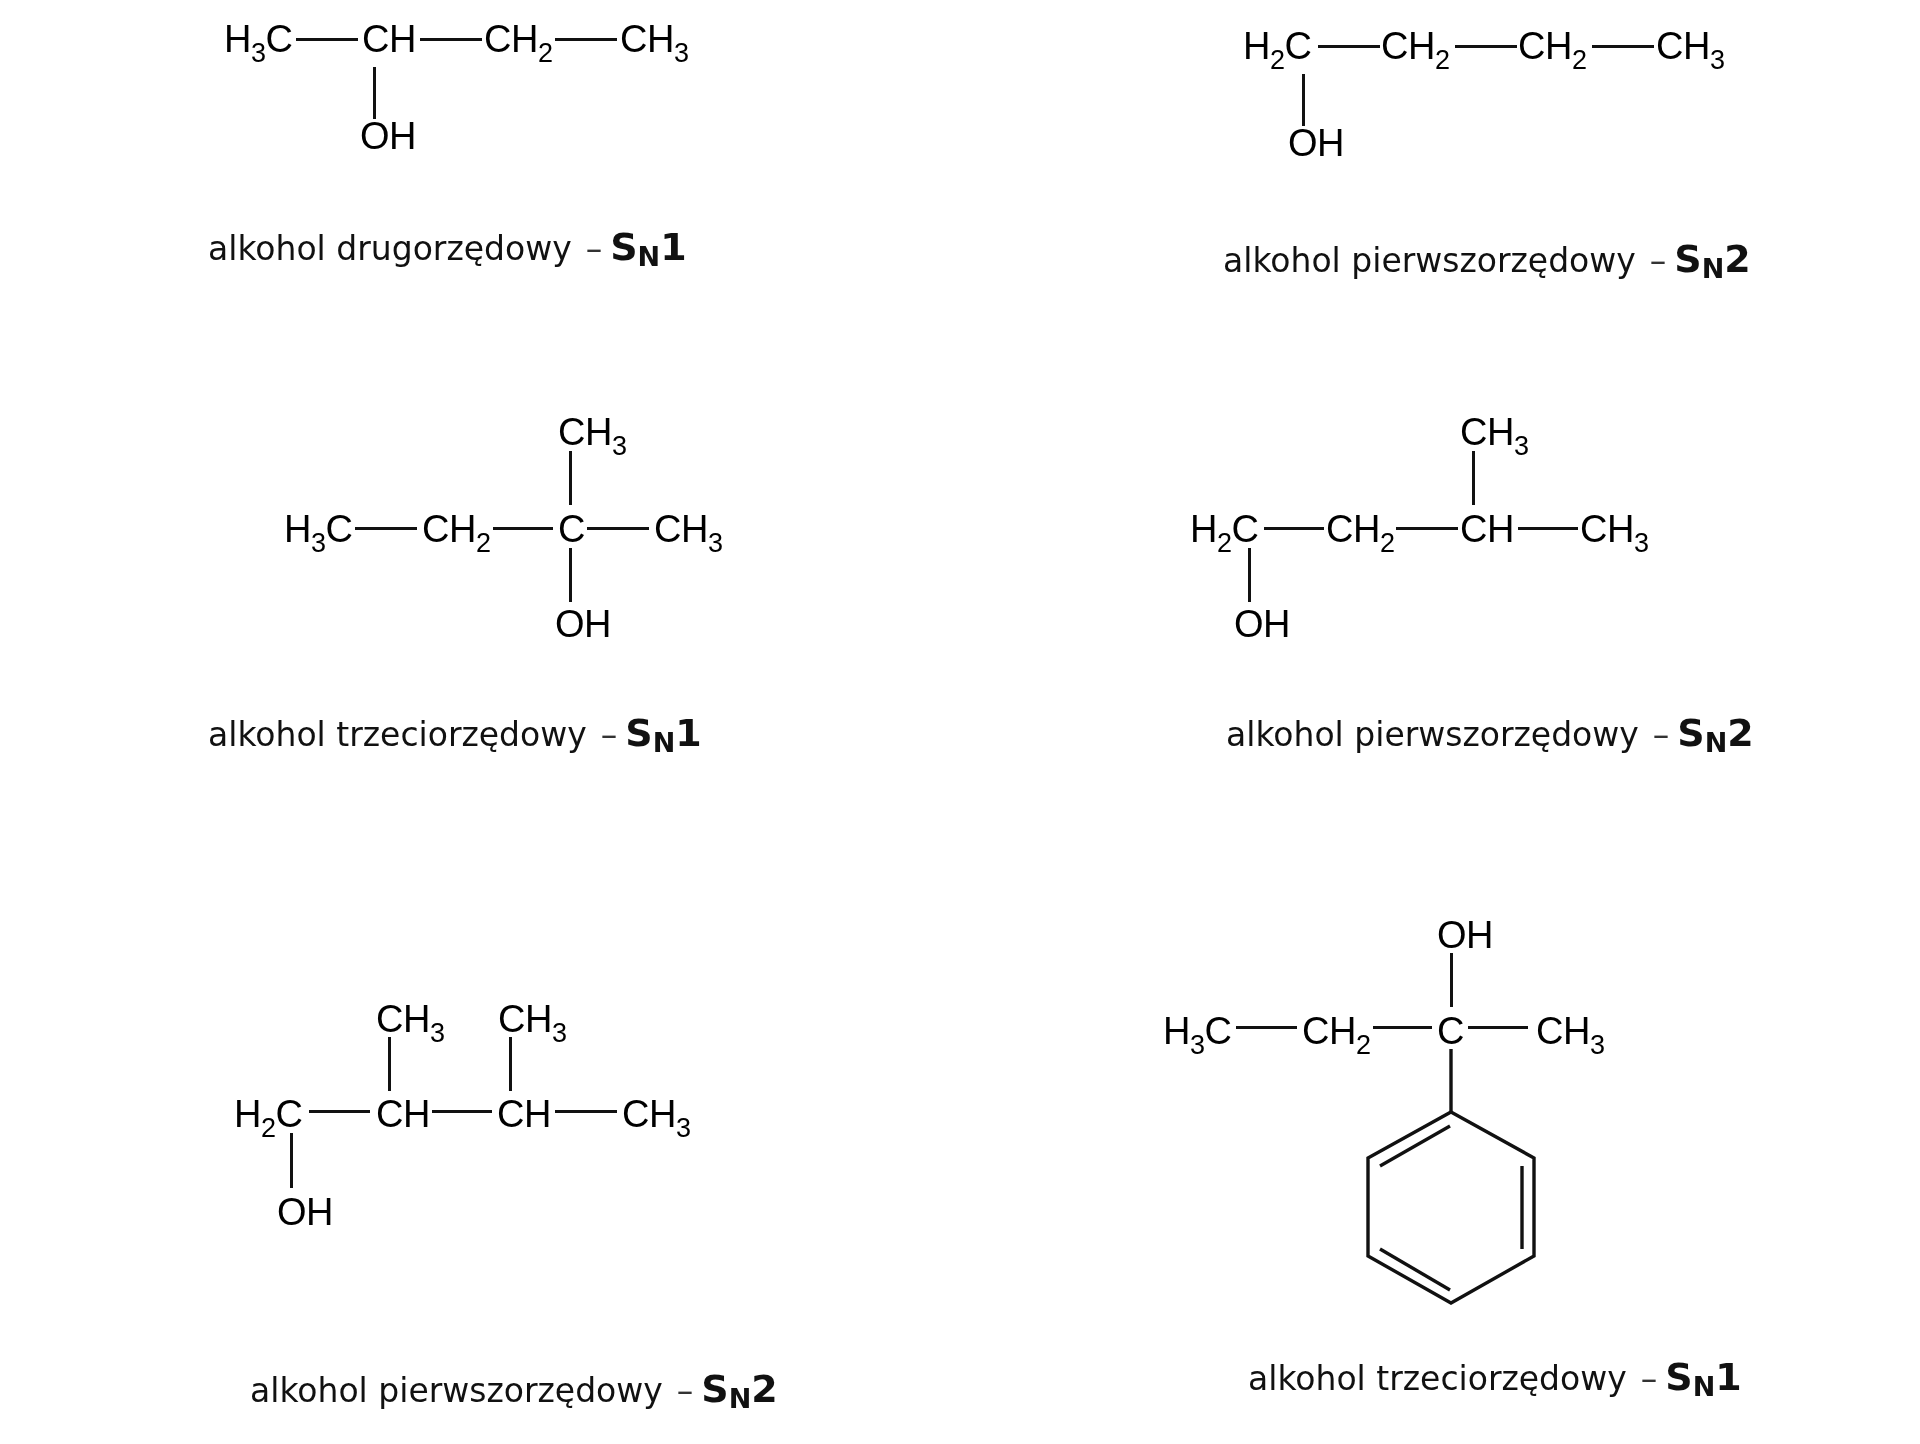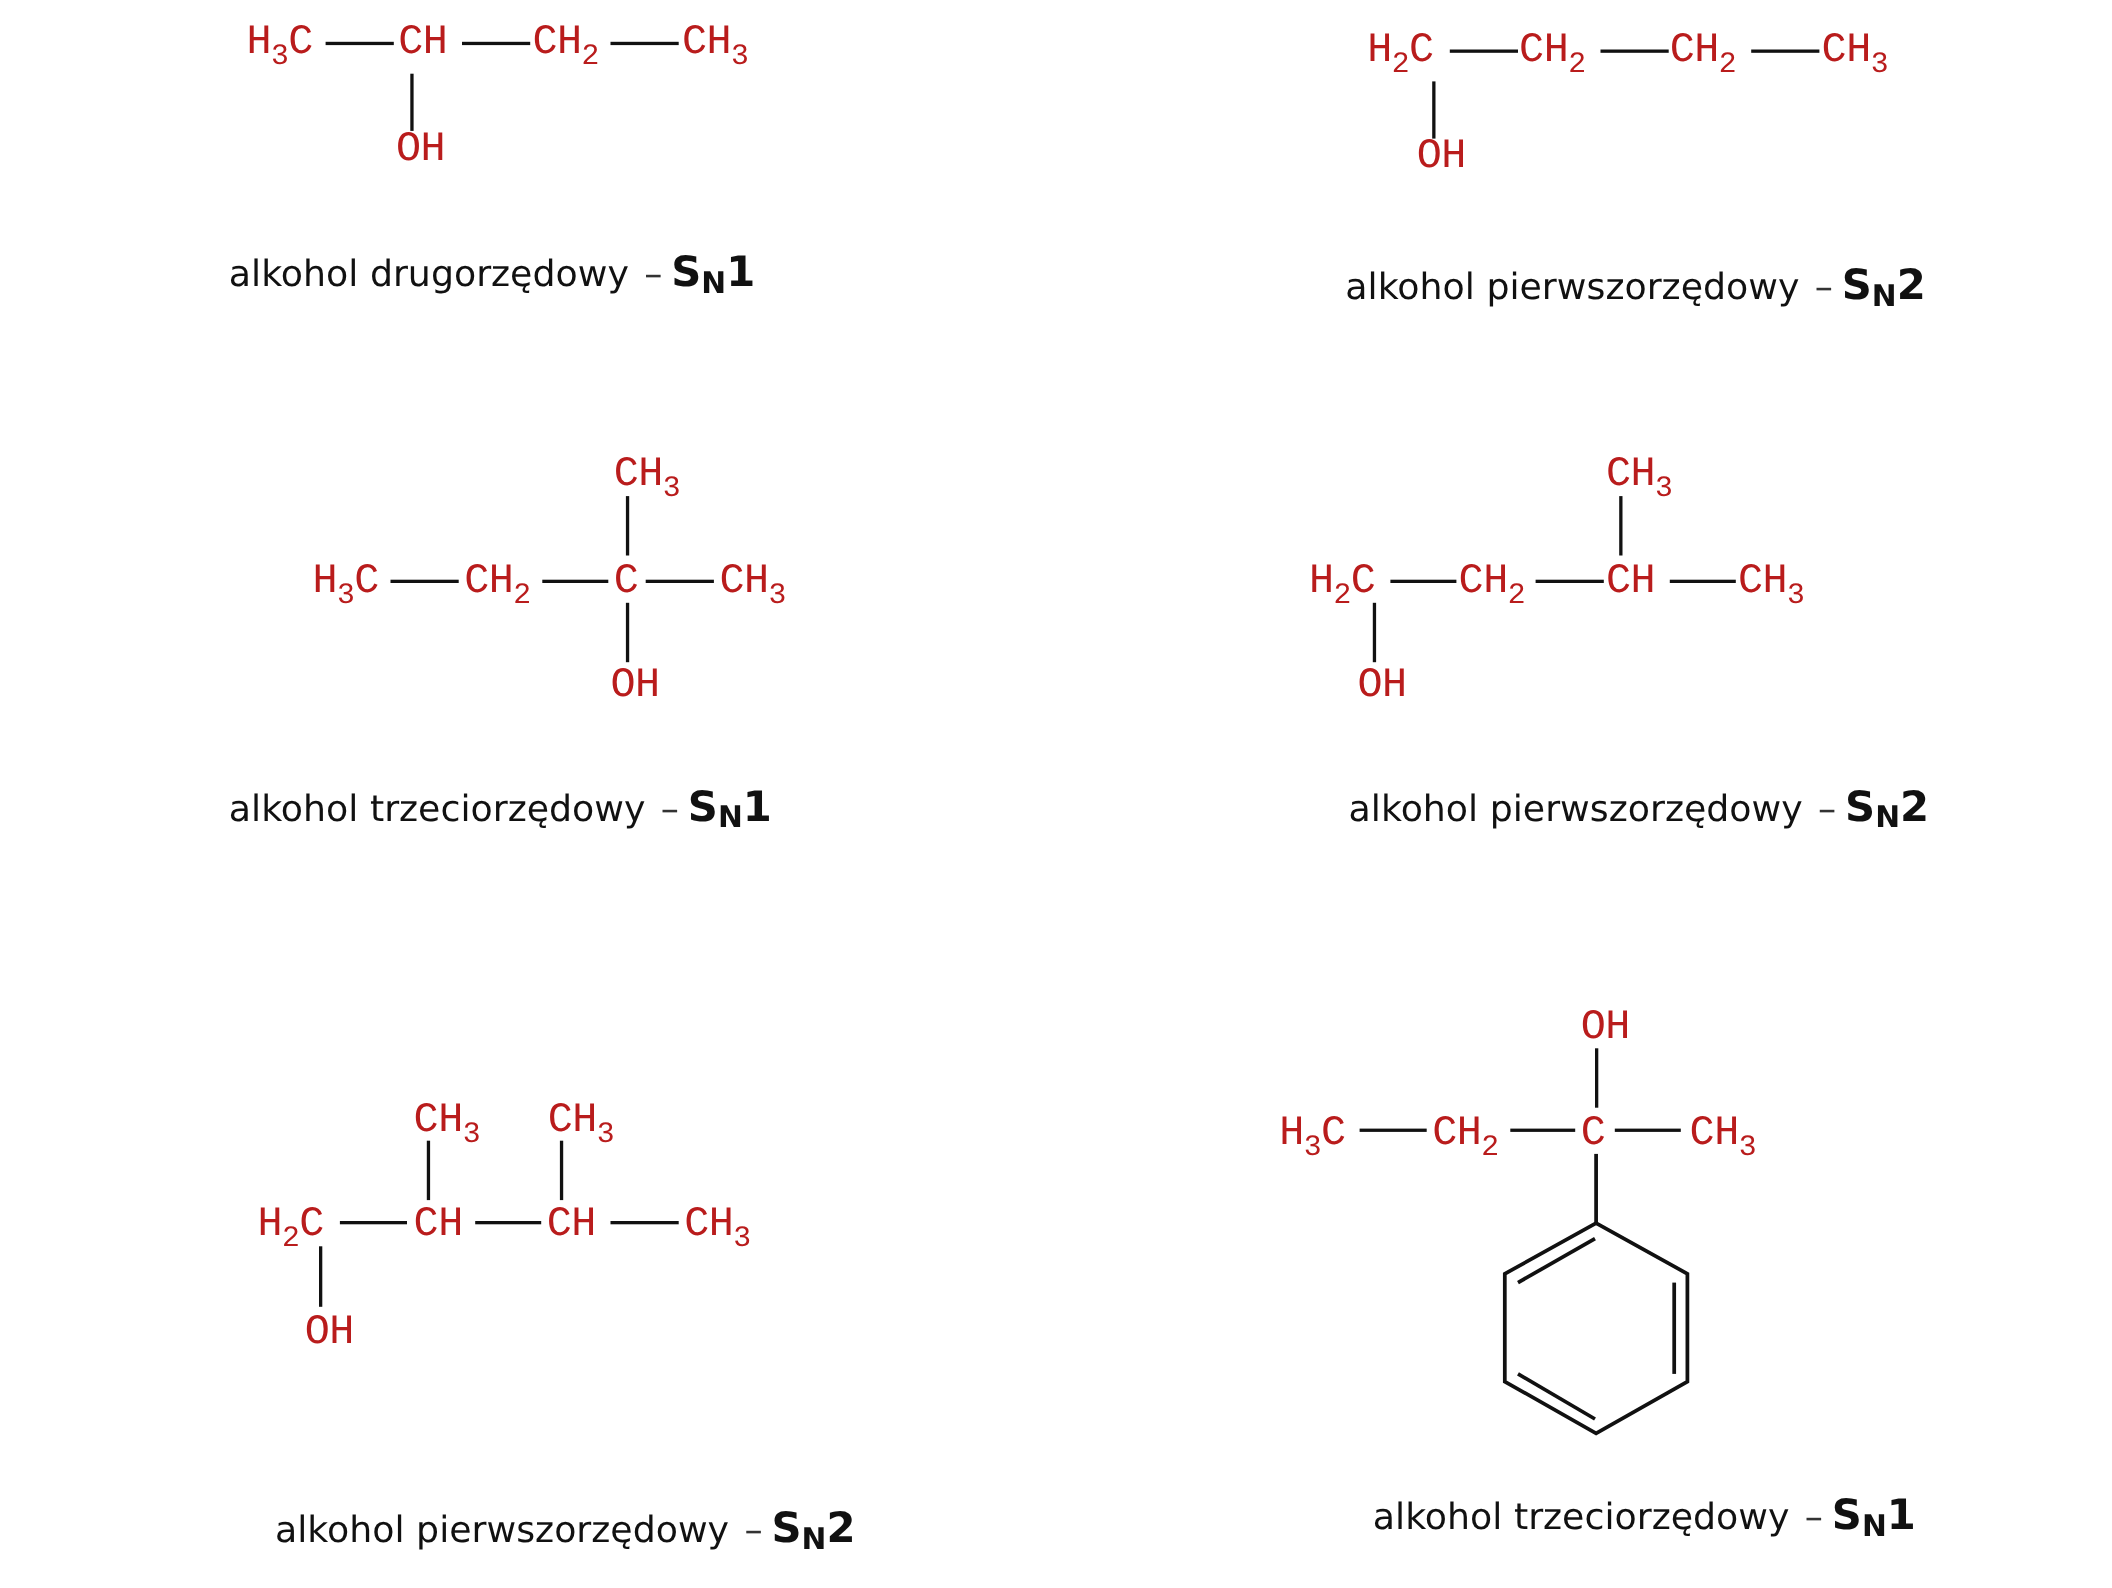--- a/index.html
+++ b/index.html
@@ -1,20 +1,20 @@
 <!DOCTYPE html>
 <html><head>
 <meta charset="utf-8">
 <style>
   html, body { margin: 0; padding: 0; background: #ffffff; }
   body { width: 1920px; height: 1444px; position: relative; overflow: hidden;
          font-family: "DejaVu Sans", "Liberation Sans", sans-serif; color: #111; }
   .mol { position: absolute; }
-  .atom { position: absolute; font-size: 38px; line-height: 1; white-space: nowrap; color: #b91c1c;
-          font-family: Liberation Mono, monospace; letter-spacing: -0.5px; }
+  .atom { position: absolute; font-size: 38px; line-height: 1; white-space: nowrap; color: #000000;
+          font-family: Liberation Sans, sans-serif; letter-spacing: -0.5px; }
   .atom sub { font-size: 27px; vertical-align: -10px; line-height: 0; }
   .bond { position: absolute; background: #111; }
   .hb { height: 3px; }
   .vb { width: 3px; }
   .caption { position: absolute; font-size: 33px; line-height: 1; white-space: nowrap; color: #111;
              font-family: "DejaVu Sans", sans-serif; }
   .caption .dash { margin: 0 8px 0 14px; color: #333; }
   .caption .mech { font-weight: bold; font-size: 38px; }
   .caption .mech sub { font-size: 27px; vertical-align: -6px; line-height: 0; }
   svg.ring { position: absolute; left: 0; top: 0; overflow: visible; }

